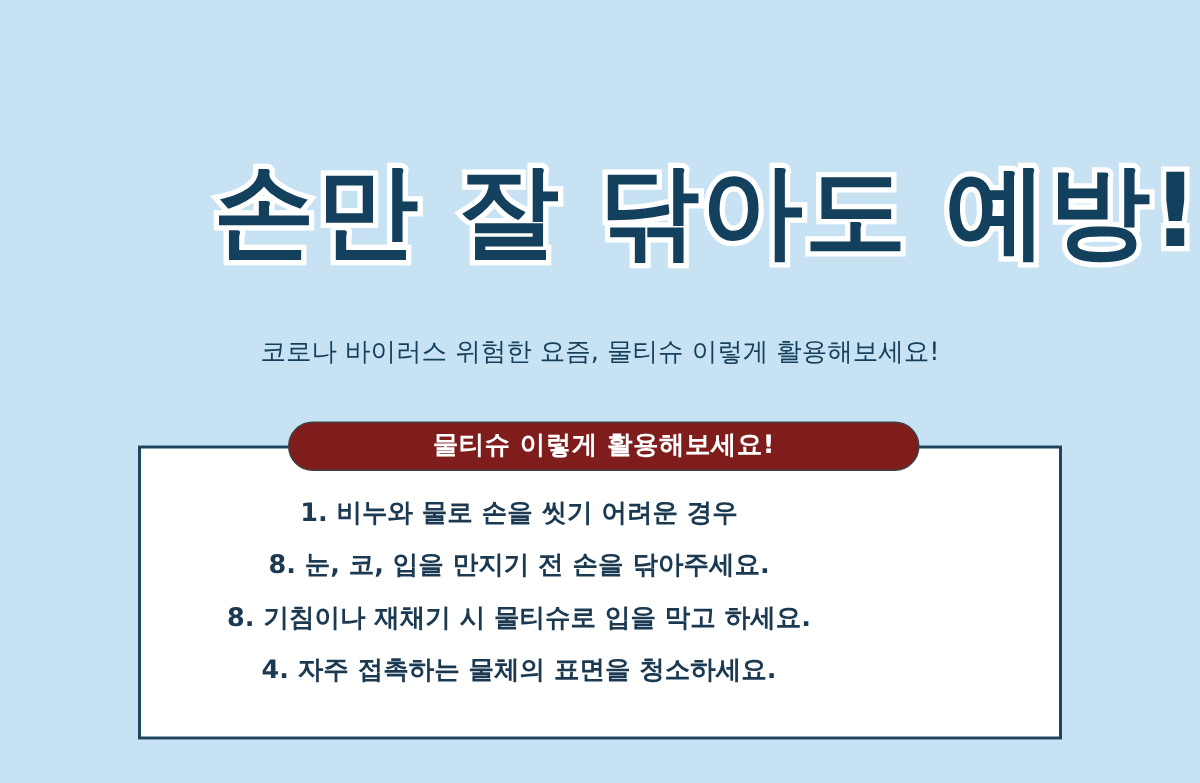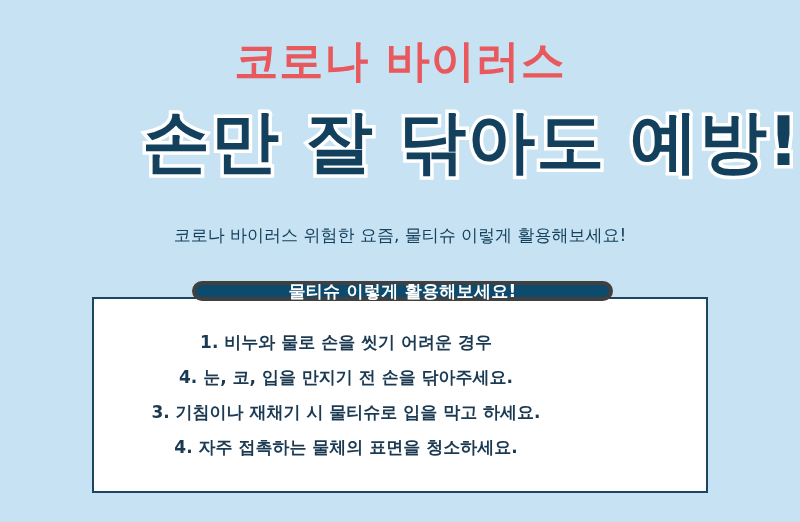--- a/index.html
+++ b/index.html
@@ -91,24 +91,24 @@
     background: #ffffff;
     border: 2px solid #1d4560;
   }
 
   
   .badge {
     position: absolute;
     left: 192px;
     top: 281px;
     width: 421px;
-    height: 20px;
+    height: 33px;
     box-sizing: border-box;
-    background: #0c4a6e;
-    border: 4px solid #404040;
+    background: #7f1d1d;
+    border: 1px solid #404040;
     border-radius: 17px;
     display: flex;
     align-items: center;
     justify-content: center;
     z-index: 5;
   }
   .badge-label {
     font-size: 17px;
     font-weight: 700;
     color: #ffffff;
@@ -140,38 +140,35 @@
   }
   .tip-item:last-child {
     margin-bottom: 0;
   }
 </style>
 </head>
 <body>
 
 <div class="poster">
 
-  <div class="eyebrow-wrap">
-    <span class="eyebrow">코로나 바이러스</span>
-  </div>
 
   <div class="headline-wrap">
     <span class="headline">손만 잘 닦아도 예방!</span>
   </div>
 
   <div class="subtitle-wrap">
     <span class="subtitle">코로나 바이러스 위험한 요즘, 물티슈 이렇게 활용해보세요!</span>
   </div>
 
   <div class="content-box"></div>
 
   <div class="badge">
     <span class="badge-label">물티슈 이렇게 활용해보세요!</span>
   </div>
 
   <ul class="tips">
     <li class="tip-item">1. 비누와 물로 손을 씻기 어려운 경우</li>
-    <li class="tip-item">4. 눈, 코, 입을 만지기 전 손을 닦아주세요.</li>
-    <li class="tip-item">3. 기침이나 재채기 시 물티슈로 입을 막고 하세요.</li>
+    <li class="tip-item">8. 눈, 코, 입을 만지기 전 손을 닦아주세요.</li>
+    <li class="tip-item">8. 기침이나 재채기 시 물티슈로 입을 막고 하세요.</li>
     <li class="tip-item">4. 자주 접촉하는 물체의 표면을 청소하세요.</li>
   </ul>
 
 </div>
 
 </body></html>

